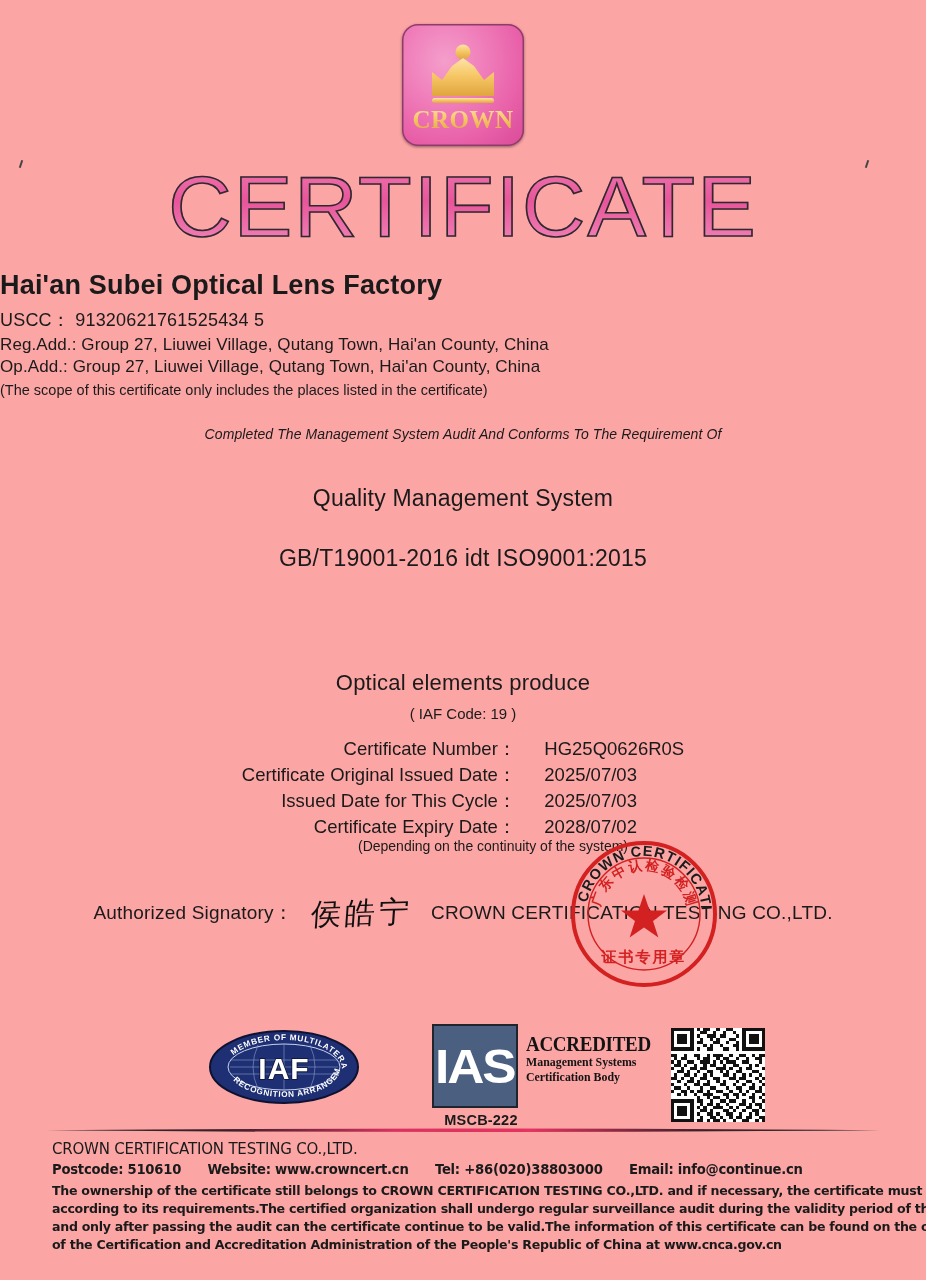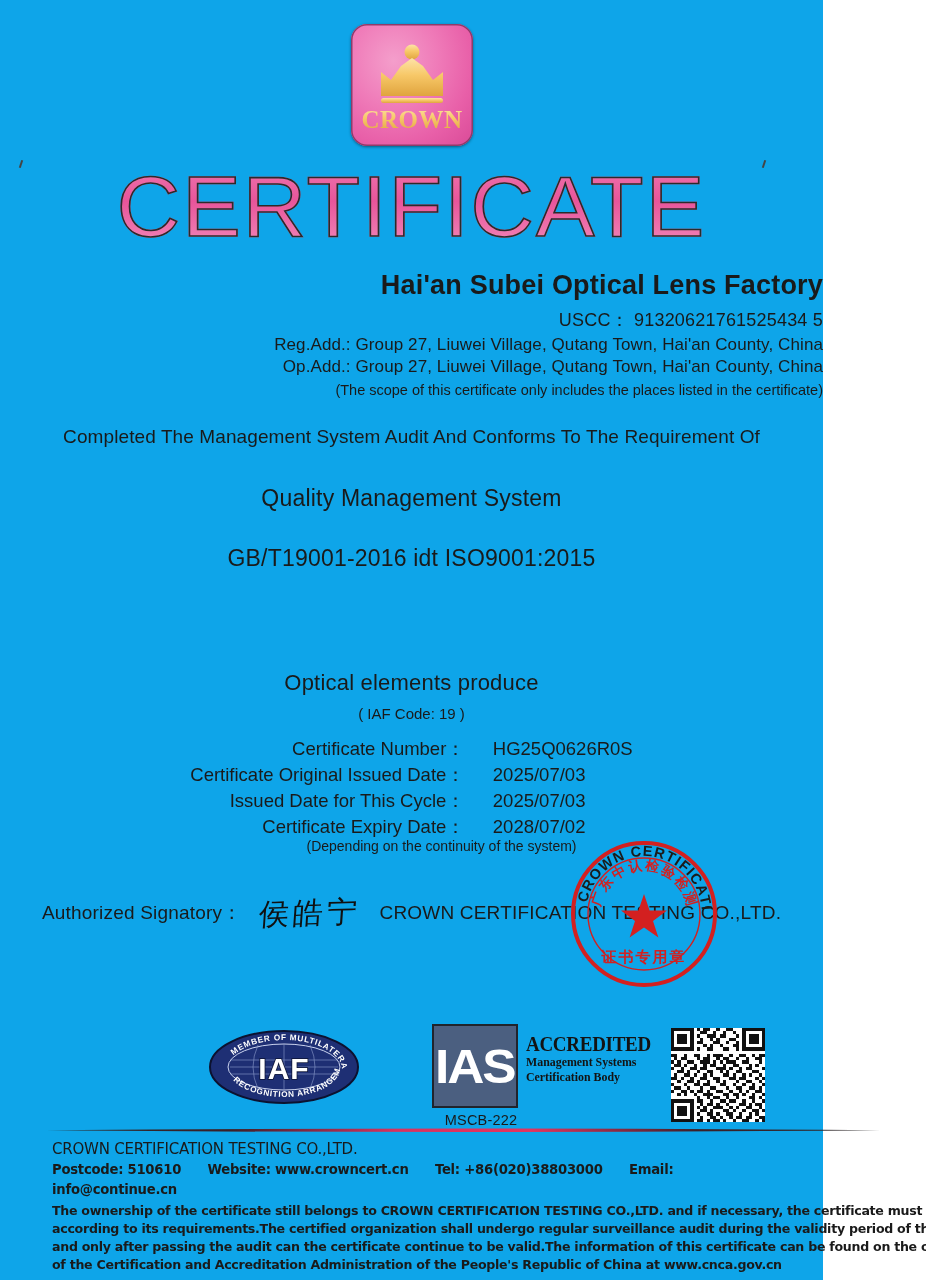--- a/index.html
+++ b/index.html
@@ -12,23 +12,23 @@
     width: 926px;
     height: 1280px;
     font-family: "Liberation Sans", sans-serif;
     color: #1a1a1a;
     position: relative;
     overflow: hidden;
   }
 
   .page {
     position: relative;
-    width: 823px;
+    width: 926px;
     height: 1280px;
-    background: #0ea5e9;
+    background: #fca5a5;
   }
 
   
   .logo-wrap {
     position: absolute;
     left: 0; right: 0;
     top: 24px;
     display: flex;
     justify-content: center;
   }
@@ -77,22 +77,21 @@
     top: 2px;
   }
   .tick.l { left: 20px; }
   .tick.r { right: 58px; }
 
   
   .company-block {
     position: absolute;
     left: 0; right: 0;
     top: 268px;
-    text-align: right;
-    padding-left: 28px;
+    text-align: left;
   }
   .company-name {
     font-size: 27px;
     font-weight: bold;
     line-height: 34px;
     letter-spacing: .2px;
     margin: 0 0 6px 0;
   }
   .uscc {
     font-size: 18px;
@@ -111,21 +110,21 @@
     line-height: 21px;
     margin: 2px 0 0 0;
   }
 
   
   .statement {
     position: absolute;
     left: 0; right: 0;
     text-align: center;
   }
-  .s-conforms { top: 426px; font-size: 19px; letter-spacing: .1px; }
+  .s-conforms { top: 426px; font-size: 14px; letter-spacing: .1px; font-style: italic; }
   .s-standardname { top: 485px; font-size: 23px; letter-spacing: .2px; }
   .s-standardcode { top: 545px; font-size: 23px; letter-spacing: .2px; }
   .s-forscope { top: 610px; font-size: 19px; letter-spacing: .1px; }
   .s-scopetext { top: 670px; font-size: 22px; letter-spacing: .2px; }
   .s-iaf { top: 705px; font-size: 15px; }
 
   
   .details {
     position: absolute;
     top: 736px;
@@ -260,21 +259,21 @@
     transform: scaleX(.95);
     transform-origin: left;
   }
   .mscb {
     position: absolute;
     left: 434px;
     top: 100px;
     width: 94px;
     text-align: center;
     font-size: 14.5px;
-    font-weight: normal;
+    font-weight: bold;
     letter-spacing: .2px;
   }
   .qr {
     position: absolute;
     left: 664px;
     top: 16px;
     width: 108px;
     height: 94px;
   }
 

